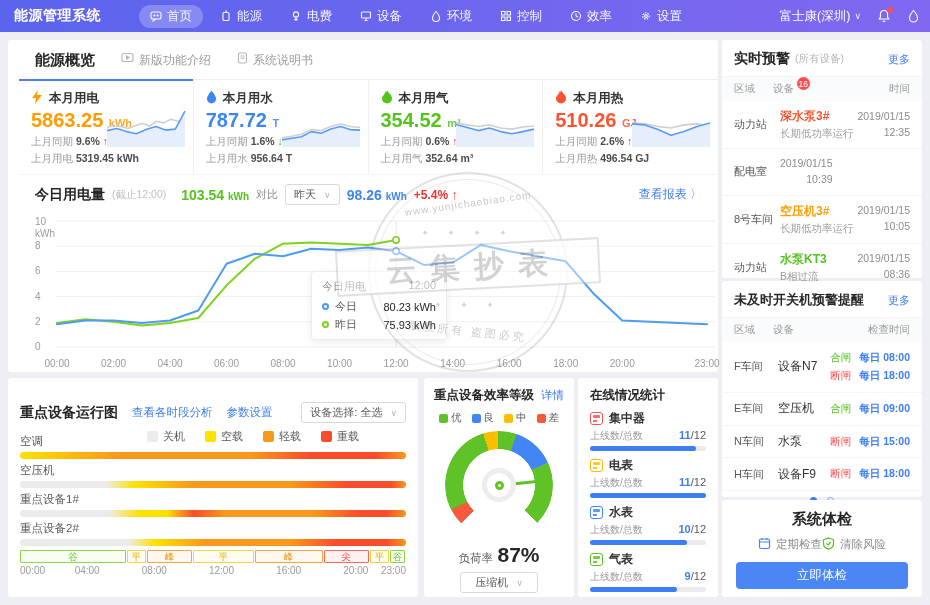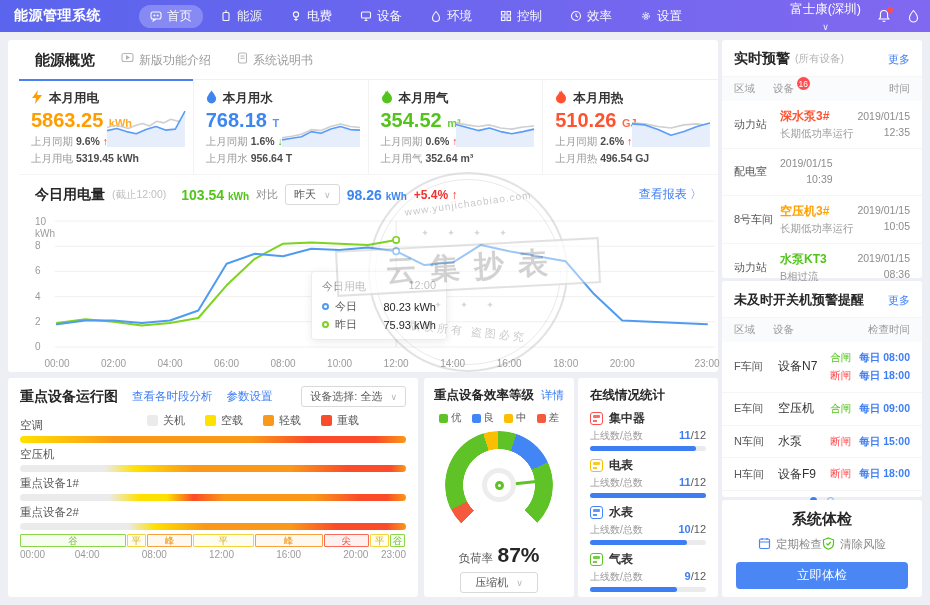--- a/index.html
+++ b/index.html
@@ -11,21 +11,21 @@
   .navbar { position:absolute; left:0; top:0; width:930px; height:32px;
     background:linear-gradient(90deg,#5a64ed,#8168f0); display:flex; align-items:center;
     color:#fff; padding:0 10px; }
   .nav-title { font-size:14px; font-weight:bold; margin:0 38px 0 4px; letter-spacing:.5px; }
   .nav-items { display:flex; align-items:center; gap:6px; }
   .nav-item { display:flex; align-items:center; gap:5px; font-size:12.5px; padding:3px 11px;
     border-radius:13px; cursor:pointer; opacity:.95; white-space:nowrap; }
   .nav-item.active { background:rgba(255,255,255,.25); }
   .nav-item svg { display:block; }
   .nav-right { margin-left:auto; display:flex; align-items:center; gap:16px; }
-  .nav-company { font-size:12.5px; display:flex; align-items:center; gap:4px; cursor:pointer;flex-direction:column; }
+  .nav-company { font-size:12.5px; display:flex; align-items:center; gap:4px; cursor:pointer; }
   .chev { font-size:9px; opacity:.9; }
   .nav-ico { position:relative; cursor:pointer; display:flex; }
   .nav-ico .dot { position:absolute; right:-2px; top:-2px; width:6px; height:6px; border-radius:50%; background:#ff4d4f; }
 
   
   .card { position:absolute; background:#fff; border-radius:3px; }
 
   
   #overviewCard { left:8px; top:40px; width:710px; height:332px;padding-left:11px; }
   .ov-head { display:flex; align-items:center; gap:26px; padding:11px 16px 9px; }
@@ -76,21 +76,21 @@
   .wm-banner { position:absolute; left:-32px; right:-32px; top:72px; height:46px; background:rgba(255,255,255,.8);
     border:2px solid rgba(150,150,150,.5); display:flex; align-items:center; justify-content:center;
     transform:rotate(-3deg); }
   .wm-name { font-size:30px; font-weight:bold; letter-spacing:14px; color:rgba(130,130,130,.65);
     text-shadow:1px 1px 0 rgba(255,255,255,.8); padding-left:12px; }
   .wm-stars { position:absolute; left:0; right:0; text-align:center; font-size:9px; color:rgba(130,130,130,.6); letter-spacing:8px; }
   .wm-note { position:absolute; left:0; right:0; top:152px; text-align:center; font-size:11px;
     color:rgba(120,120,120,.7); letter-spacing:3px; transform:rotate(6deg); }
 
   
-  #equipCard { left:8px; top:378px; width:410px; height:219px; padding:8px 12px 6px; }
+  #equipCard { left:8px; top:378px; width:410px; height:219px; padding:24px 12px 6px; }
   .eq-head { display:flex; align-items:center; gap:14px; }
   .eq-title { font-size:14px; font-weight:bold; }
   .blue-link { color:#3d7ef5; font-size:11.5px; cursor:pointer; }
   .eq-head .mini-select { margin-left:auto; }
   .eq-legend { display:flex; gap:20px; justify-content:center; margin:6px 0 0 80px; }
   .leg-item { display:flex; align-items:center; gap:5px; font-size:11px; color:#595959; }
   .leg-sw { width:11px; height:11px; border-radius:2px; }
   .eq-row-label { font-size:11.5px; color:#595959; margin-top:4px; }
   .eq-bar { height:7px; border-radius:4px; margin:3px 0 4px; background:#ebebeb; }
   .tl { display:flex; margin-top:4px; }
@@ -333,21 +333,21 @@
       </div>
 
       <div class="kpi">
         <div class="kpi-t">
           <span><svg width="11" height="14" viewBox="0 0 12 14">
                 <path d="M6 0 C6 0 1 6 1 9 a5 5 0 0 0 10 0 C11 6 6 0 6 0 Z" fill="#3d86f0"></path>
               </svg></span>
           <span>本月用水</span>
         </div>
         <div class="kpi-v" style="color:#3d86f0">
-          <span>768.18</span>
+          <span>787.72</span>
           <span class="unit">T</span>
         </div>
         <svg class="spark" width="82" height="44">
             <polyline points="2.0,33.8 11.8,32.3 21.5,30.2 31.3,25.6 41.0,26.6 50.8,22.5 60.5,19.9 70.3,22.5 80.0,23.5" fill="none" stroke="#cfcfcf" stroke-width="1.6" stroke-linejoin="round"></polyline>
             <path d="M2.0,35.9 L11.8,34.3 L21.5,32.8 L31.3,27.6 L41.0,29.2 L50.8,25.1 L60.5,22.5 L70.3,25.6 L80.0,26.1 L80.0,43 L2.0,43 Z" fill="#e6eefc" stroke="none"></path>
             <polyline points="2.0,35.9 11.8,34.3 21.5,32.8 31.3,27.6 41.0,29.2 50.8,25.1 60.5,22.5 70.3,25.6 80.0,26.1" fill="none" stroke="#5a9cf8" stroke-width="1.6" stroke-linejoin="round"></polyline>
           </svg>
         <div class="kpi-sub"><span>上月同期</span> <b>1.6%</b> <span class="arrow-down">↓</span></div>
         <div class="kpi-sub"><span>上月用水</span> <b>956.64 T</b></div>
       </div>

